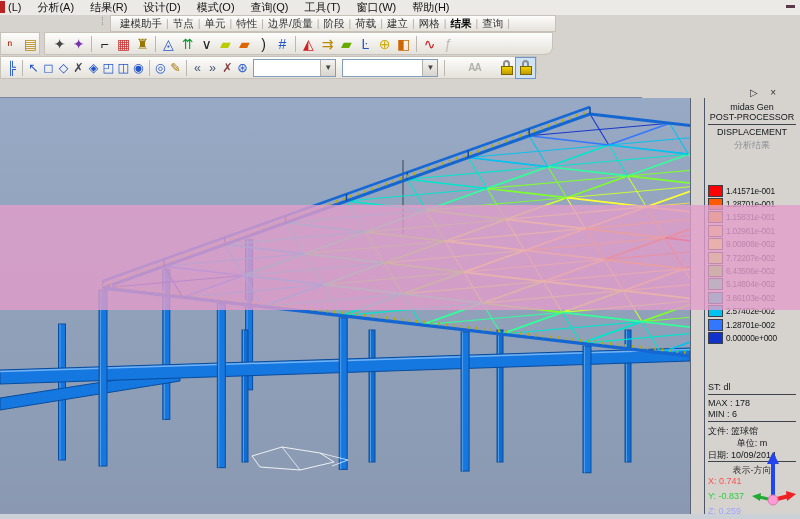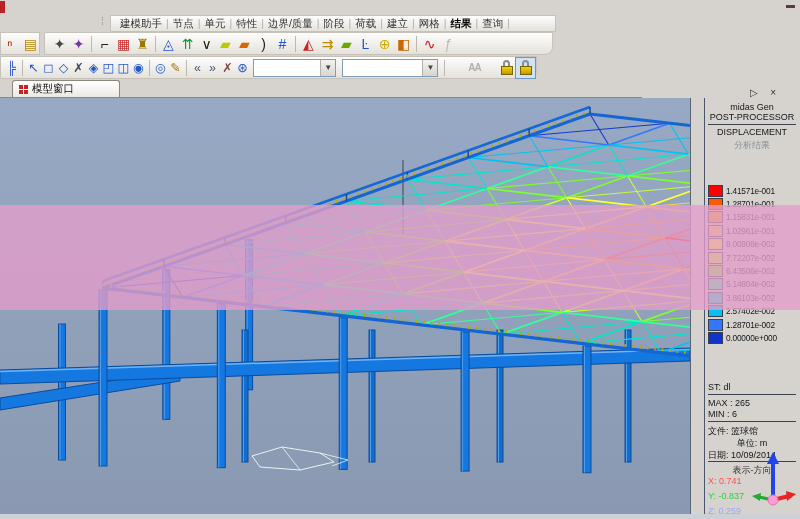--- a/index.html
+++ b/index.html
@@ -67,20 +67,21 @@
   #overlay{left:0;top:205px;width:800px;height:105px;background:rgba(226,158,202,0.80);z-index:50;text-align:center;
       color:#fff;font-weight:bold;font-size:33px;line-height:50px;letter-spacing:1px;padding-top:2px;box-sizing:border-box;
       text-shadow:1px 2px 2px rgba(110,50,95,0.45),0 0 10px rgba(255,255,255,0.25);}
 
   #bottom-strip{left:0;top:514px;width:800px;height:5px;background:#ccd1d7;z-index:2;}
 </style>
 </head>
 <body>
 
 <div class="abs" id="chrome">
+  <div class="abs" id="menubar"><span class="menu-item">(L)</span><span class="menu-item">分析(A)</span><span class="menu-item">结果(R)</span><span class="menu-item">设计(D)</span><span class="menu-item">模式(O)</span><span class="menu-item">查询(Q)</span><span class="menu-item">工具(T)</span><span class="menu-item">窗口(W)</span><span class="menu-item">帮助(H)</span></div>
   <div class="abs" id="app-red-sliver"></div>
   <div class="abs" id="win-minimize"></div>
 
   <span class="abs" id="ribbon-grip">⁞</span>
   <div class="abs toolbar" id="ribbonrow"><span class="rtab">建模助手</span><span class="rsep">|</span><span class="rtab">节点</span><span class="rsep">|</span><span class="rtab">单元</span><span class="rsep">|</span><span class="rtab">特性</span><span class="rsep">|</span><span class="rtab">边界/质量</span><span class="rsep">|</span><span class="rtab">阶段</span><span class="rsep">|</span><span class="rtab">荷载</span><span class="rsep">|</span><span class="rtab">建立</span><span class="rsep">|</span><span class="rtab">网格</span><span class="rsep">|</span><span class="rtab active">结果</span><span class="rsep">|</span><span class="rtab">查询</span><span class="rsep">|</span></div>
 
   <div class="abs toolbar" id="resultsbar-left">
       <span class="ticon" style="color: rgb(170, 34, 0);">ⁿ</span>
       <span class="ticon" style="color: rgb(184, 134, 11);">▤</span>
     </div>
@@ -146,24 +147,20 @@
       </span>
     <span id="lock-active-wrap">
       <span class="lock">
           <span class="shackle"></span>
           <span class="body"></span>
         </span>
     </span>
   </div>
 
   <div class="abs" id="tabrow"></div>
-  <div class="abs" id="model-tab">
-    <span id="model-tab-icon"></span>
-    <span>模型窗口</span>
-  </div>
   <div class="abs" id="tabbar-btns">
     <span class="tabbar-btn">▷</span>
     <span class="tabbar-btn">×</span>
   </div>
 </div>
 
 <div class="abs" id="workspace">
   <svg id="msvg" width="690" height="422" viewBox="0 0 690 422">
       <defs>
         <linearGradient id="bgg" x1="0" y1="0" x2="0" y2="1">
@@ -544,21 +541,21 @@
           <span class="leg-val">1.28701e-002</span>
         </div>
         <div class="leg-row">
           <div class="leg-sw" style="background: rgb(17, 51, 204);"></div>
           <span class="leg-val">0.00000e+000</span>
         </div>
       </div>
 
     <div class="ptxt" style="top:284px;">ST: dl</div>
     <div class="pline" style="top:296px;"></div>
-    <div class="ptxt" style="top:300px;">MAX : 265</div>
+    <div class="ptxt" style="top:300px;">MAX : 178</div>
     <div class="ptxt" style="top:311px;">MIN : 6</div>
     <div class="pline" style="top:323px;"></div>
     <div class="ptxt" style="top:327px;">文件: 篮球馆</div>
     <div class="ptxt" style="top:339px;text-align:center;">单位: m</div>
     <div class="ptxt" style="top:351px;">日期: 10/09/2014</div>
     <div class="pline" style="top:363px;"></div>
     <div class="ptxt pcenter" style="top:366px;color:#333;">表示-方向</div>
     <div class="ptxt" id="dirx" style="top: 378px; color: rgb(255, 80, 80);">X: 0.741</div>
     <div class="ptxt" id="diry" style="top: 393px; color: rgb(46, 204, 64);">Y: -0.837</div>
     <div class="ptxt" id="dirz" style="top: 408px; color: rgb(154, 166, 255);">Z: 0.259</div>

